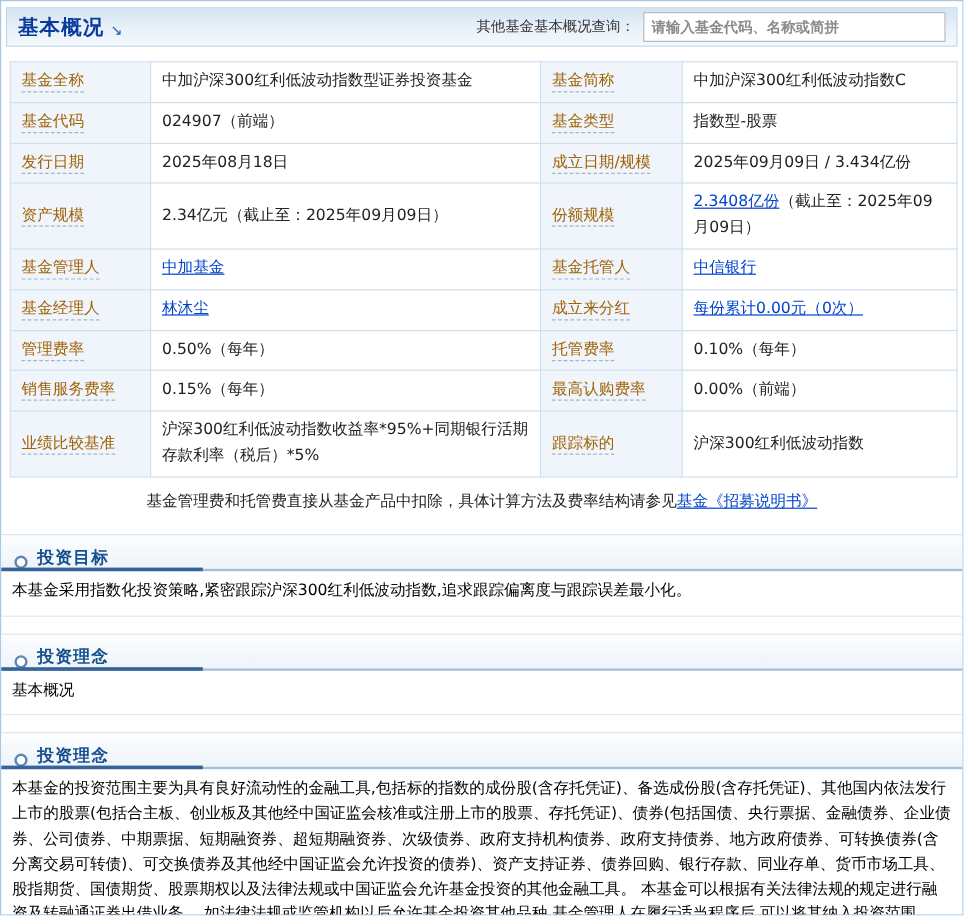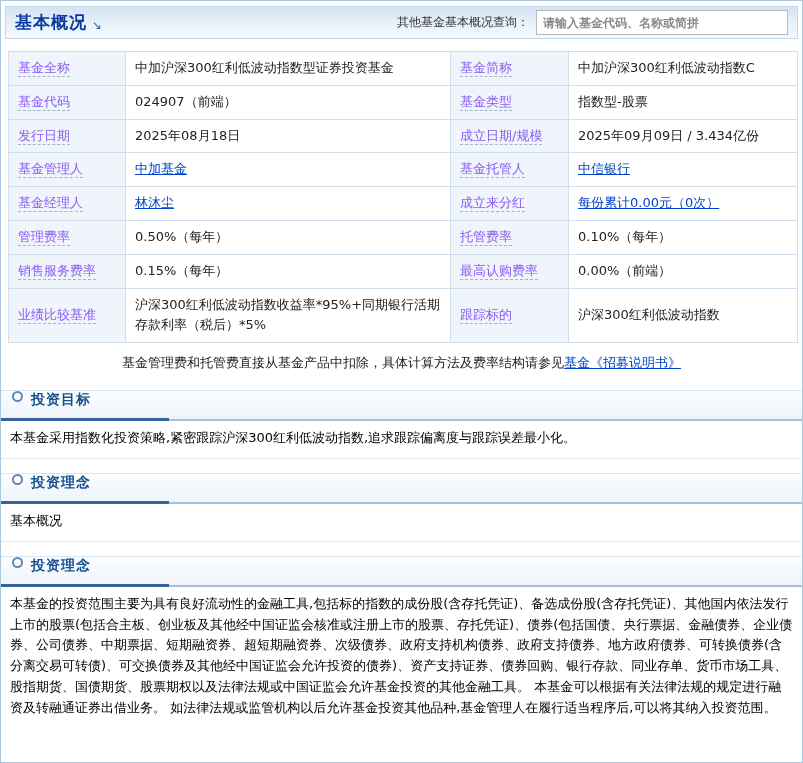--- a/index.html
+++ b/index.html
@@ -14,30 +14,30 @@
   .title-arrow{color:#2a62b8;font-size:12px;margin-left:5px;margin-top:4px;}
   .search-wrap{display:flex;align-items:center;gap:7px;}
   .search-label{font-size:12px;color:#333;}
   .search-input{width:238px;height:17px;border:1px solid #b9b9b9;padding:3px 6px;font-size:12px;color:#333;
     font-family:"DejaVu Sans","Liberation Sans",sans-serif;font-weight:bold;}
   .search-input::placeholder{color:#8a8a8a;}
 
   
   .info-table{width:789px;margin:12px 7px 0;border-collapse:collapse;table-layout:fixed;font-size:13px;}
   .info-table th,.info-table td{border:1px solid #cfdfed;padding:6px 9px;text-align:left;vertical-align:middle;line-height:1.6;}
-  .info-table th{background:#eff5fa;font-weight:normal;color:#8b5cf6;width:101px;}
+  .info-table th{background:#eff5fa;font-weight:normal;color:#a16207;width:101px;}
   .info-table td{color:#222;background:#fff;}
   .lbl{border-bottom:1px dashed #9fb6c9;padding-bottom:1px;}
   a.lnk{color:#0044cc;text-decoration:underline;cursor:pointer;}
 
   .fee-note{text-align:center;padding:11px 0 4px;font-size:13px;color:#222;}
 
   
   .section{margin-top:14px;}
-  .section-header{position:relative;height:28px;display:flex;align-items:flex-start;gap:8px;padding-left:11px;
+  .section-header{position:relative;height:28px;display:flex;align-items:flex-end;gap:8px;padding-left:11px;
     background:linear-gradient(180deg,#fcfdfe 0%,#eef4fa 100%);border-top:1px solid #d9e6f1;border-bottom:2px solid #a5c1d9;}
   .section-header::after{content:"";position:absolute;left:0;bottom:-2px;width:168px;height:3px;background:#35639a;}
   .bullet{width:7px;height:7px;border:2px solid #5d87b5;border-radius:50%;background:#fff;display:inline-block;flex:0 0 auto;}
   .section-title{font-size:14px;font-weight:bold;color:#17508f;letter-spacing:1px;}
   .section-content{padding:7px 9px 9px;font-size:13px;color:#000;line-height:1.6;border-bottom:1px solid #dfeaf3;}
   .section:last-child .section-content{border-bottom:none;}
 </style>
 </head>
 <body>
 
@@ -72,20 +72,26 @@
         <th><span class="lbl">基金代码</span></th>
         <td>024907（前端）</td>
         <th><span class="lbl">基金类型</span></th>
         <td>指数型-股票</td>
       </tr>
       <tr>
         <th><span class="lbl">发行日期</span></th>
         <td>2025年08月18日</td>
         <th><span class="lbl">成立日期/规模</span></th>
         <td>2025年09月09日 / 3.434亿份</td>
+      </tr>
+      <tr>
+        <th><span class="lbl">资产规模</span></th>
+        <td>2.34亿元（截止至：2025年09月09日）</td>
+        <th><span class="lbl">份额规模</span></th>
+        <td><a class="lnk">2.3408亿份</a><span>（截止至：2025年09月09日）</span></td>
       </tr>
       <tr>
         <th><span class="lbl">基金管理人</span></th>
         <td><a class="lnk">中加基金</a></td>
         <th><span class="lbl">基金托管人</span></th>
         <td><a class="lnk">中信银行</a></td>
       </tr>
       <tr>
         <th><span class="lbl">基金经理人</span></th>
         <td><a class="lnk">林沐尘</a></td>

